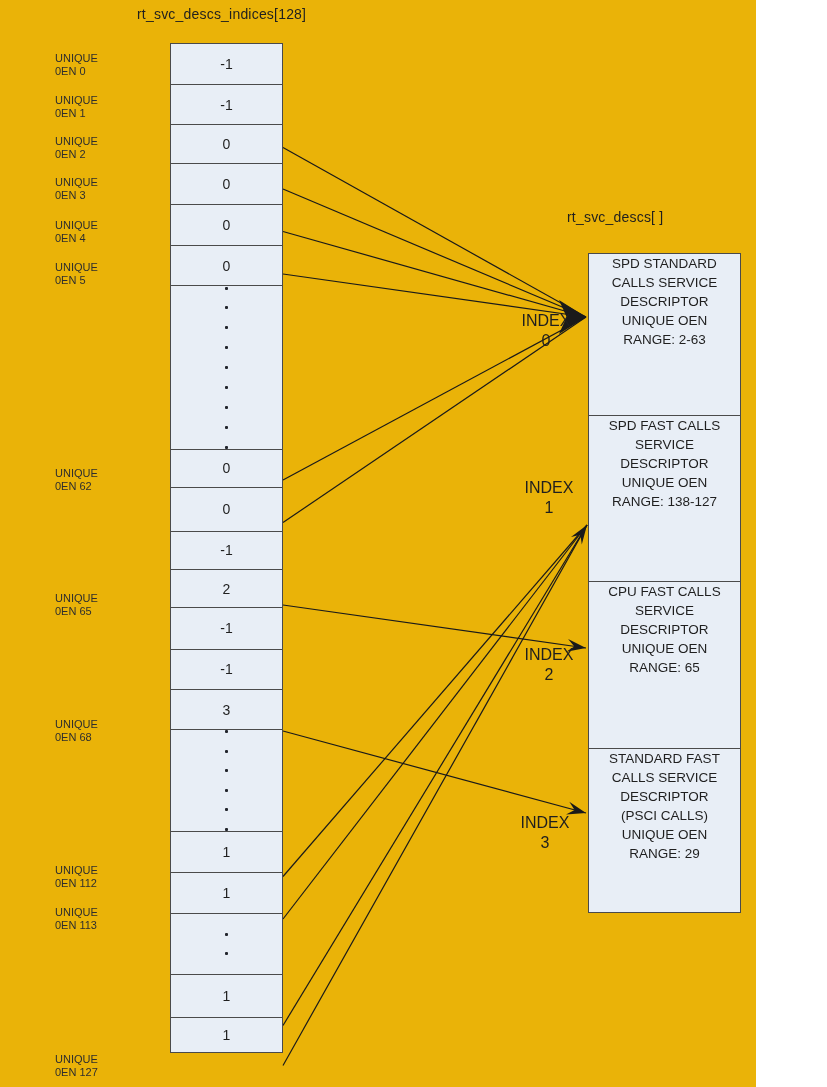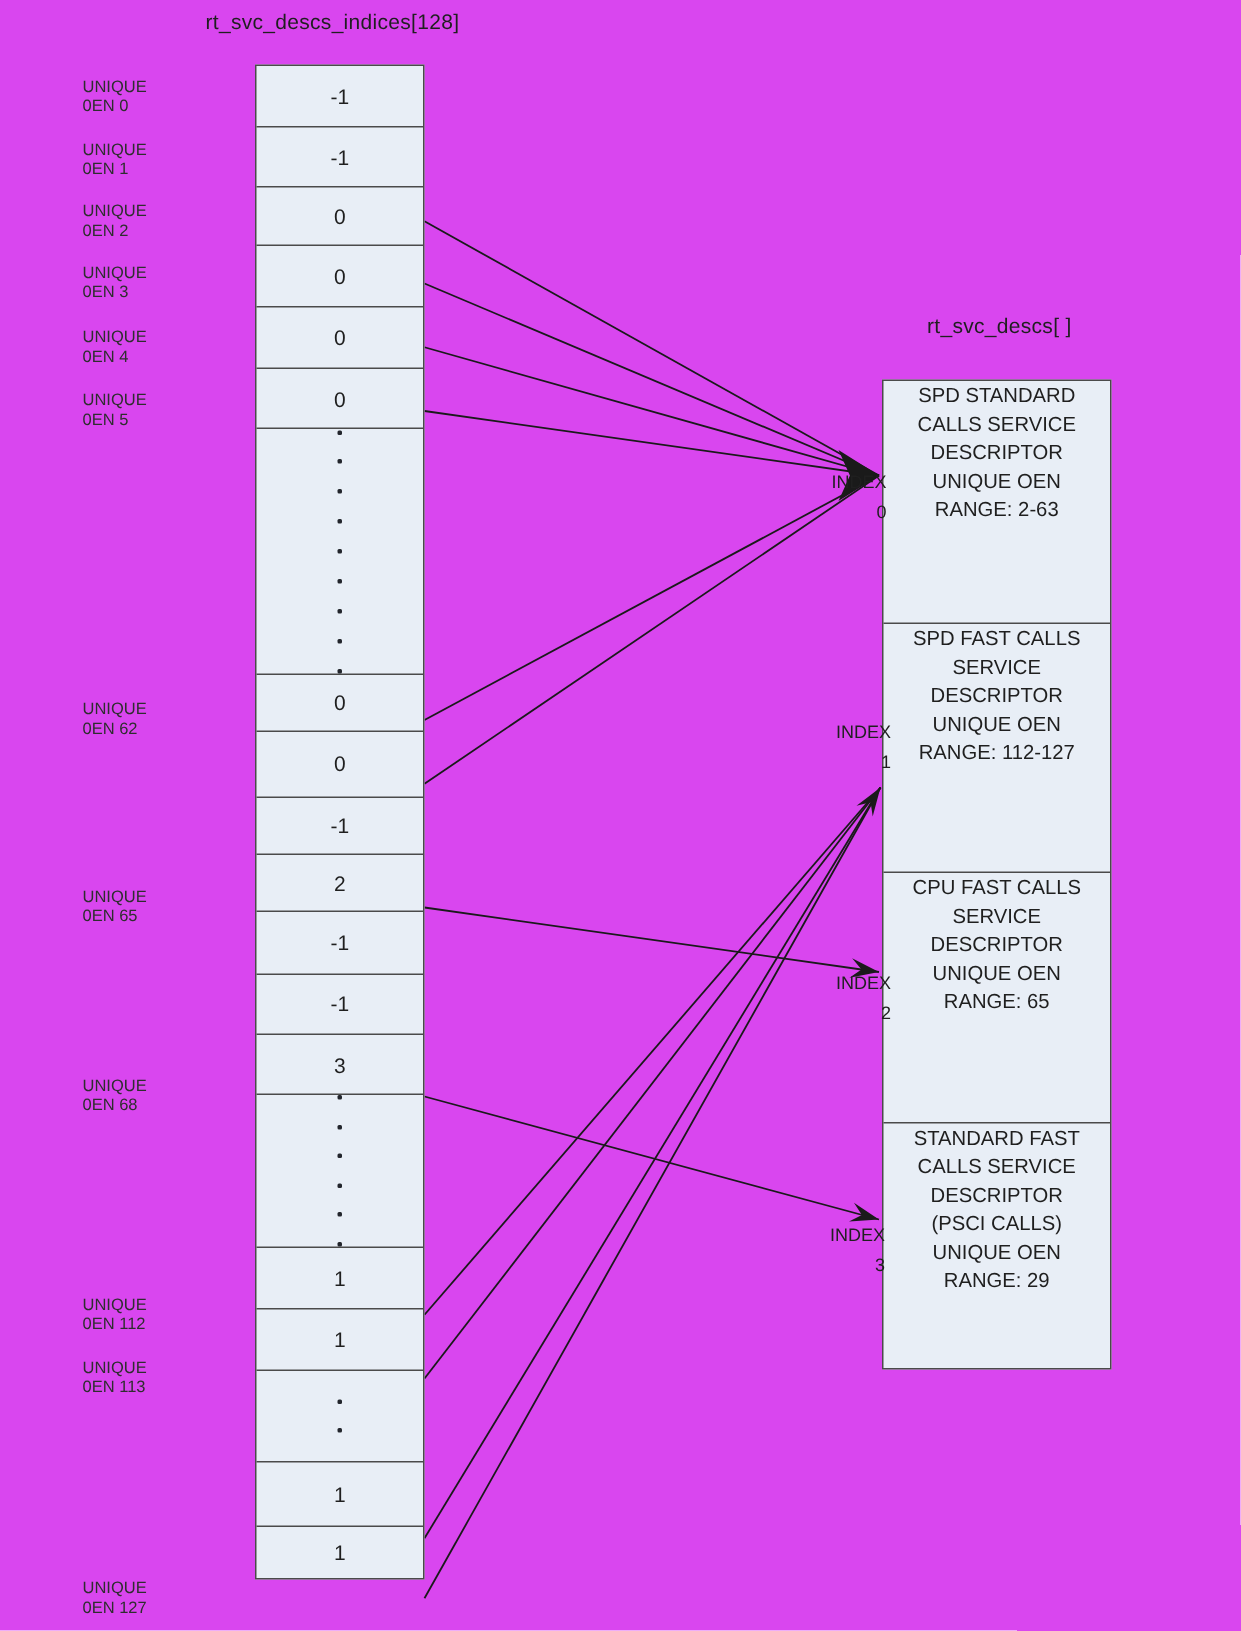--- a/index.html
+++ b/index.html
@@ -4,27 +4,27 @@
 <style>
   :root{
     --cell-fill:#E8EEF6;
     --cell-border:#4a4a4a;
     --line-color:#1a1a1a;
     --text-color:#1f1f1f;
   }
   html,body{margin:0;padding:0;background:#ffffff;}
   body{font-family:"Liberation Sans", sans-serif;color:var(--text-color);}
   .canvas{
-    position:relative;width:827px;height:1087px;background:#d946ef;overflow:hidden;
+    position:relative;width:756px;height:1087px;background:#eab308;overflow:hidden;
   }
   .title{
     position:absolute;font-size:14px;white-space:nowrap;letter-spacing:0.2px;
   }
   .title.left{left:137px;top:6px;}
-  .title.right{left:618px;top:209px;}
+  .title.right{left:567px;top:209px;}
   .array-col{
     position:absolute;left:170px;top:43px;width:113px;
     border:1.6px solid var(--cell-border);background:var(--cell-fill);
     box-sizing:border-box;
   }
   .array-row{
     box-sizing:border-box;border-bottom:1.6px solid var(--cell-border);
     display:flex;align-items:center;justify-content:center;
     font-size:14px;
   }
@@ -43,21 +43,21 @@
   .desc-box{
     box-sizing:border-box;border-bottom:1.8px solid var(--cell-border);
     display:flex;justify-content:center;
   }
   .desc-box:last-child{border-bottom:none;}
   .desc-text{
     font-size:13.5px;line-height:19px;text-align:center;white-space:pre-line;
     padding:0 4px;
   }
   .index-label{
-    position:absolute;text-align:right;font-size:12px;line-height:20px;
+    position:absolute;text-align:center;font-size:16px;line-height:20px;
     white-space:pre-line;width:90px;
   }
   svg.connectors{position:absolute;left:0;top:0;pointer-events:none;}
 </style>
 </head>
 <body>
 
 <div class="canvas">
   <div class="title left">rt_svc_descs_indices[128]</div>
   <div class="title right">rt_svc_descs[ ]</div>
@@ -189,21 +189,21 @@
 CALLS SERVICE
 DESCRIPTOR
 UNIQUE OEN
 RANGE: 2-63</div>
       </div>
       <div class="desc-box" style="height: 166.2px;">
         <div class="desc-text">SPD FAST CALLS
 SERVICE
 DESCRIPTOR
 UNIQUE OEN
-RANGE: 112-127</div>
+RANGE: 138-127</div>
       </div>
       <div class="desc-box" style="height: 166.2px;">
         <div class="desc-text">CPU FAST CALLS
 SERVICE
 DESCRIPTOR
 UNIQUE OEN
 RANGE: 65</div>
       </div>
       <div class="desc-box" style="height: 163.2px;">
         <div class="desc-text">STANDARD FAST

